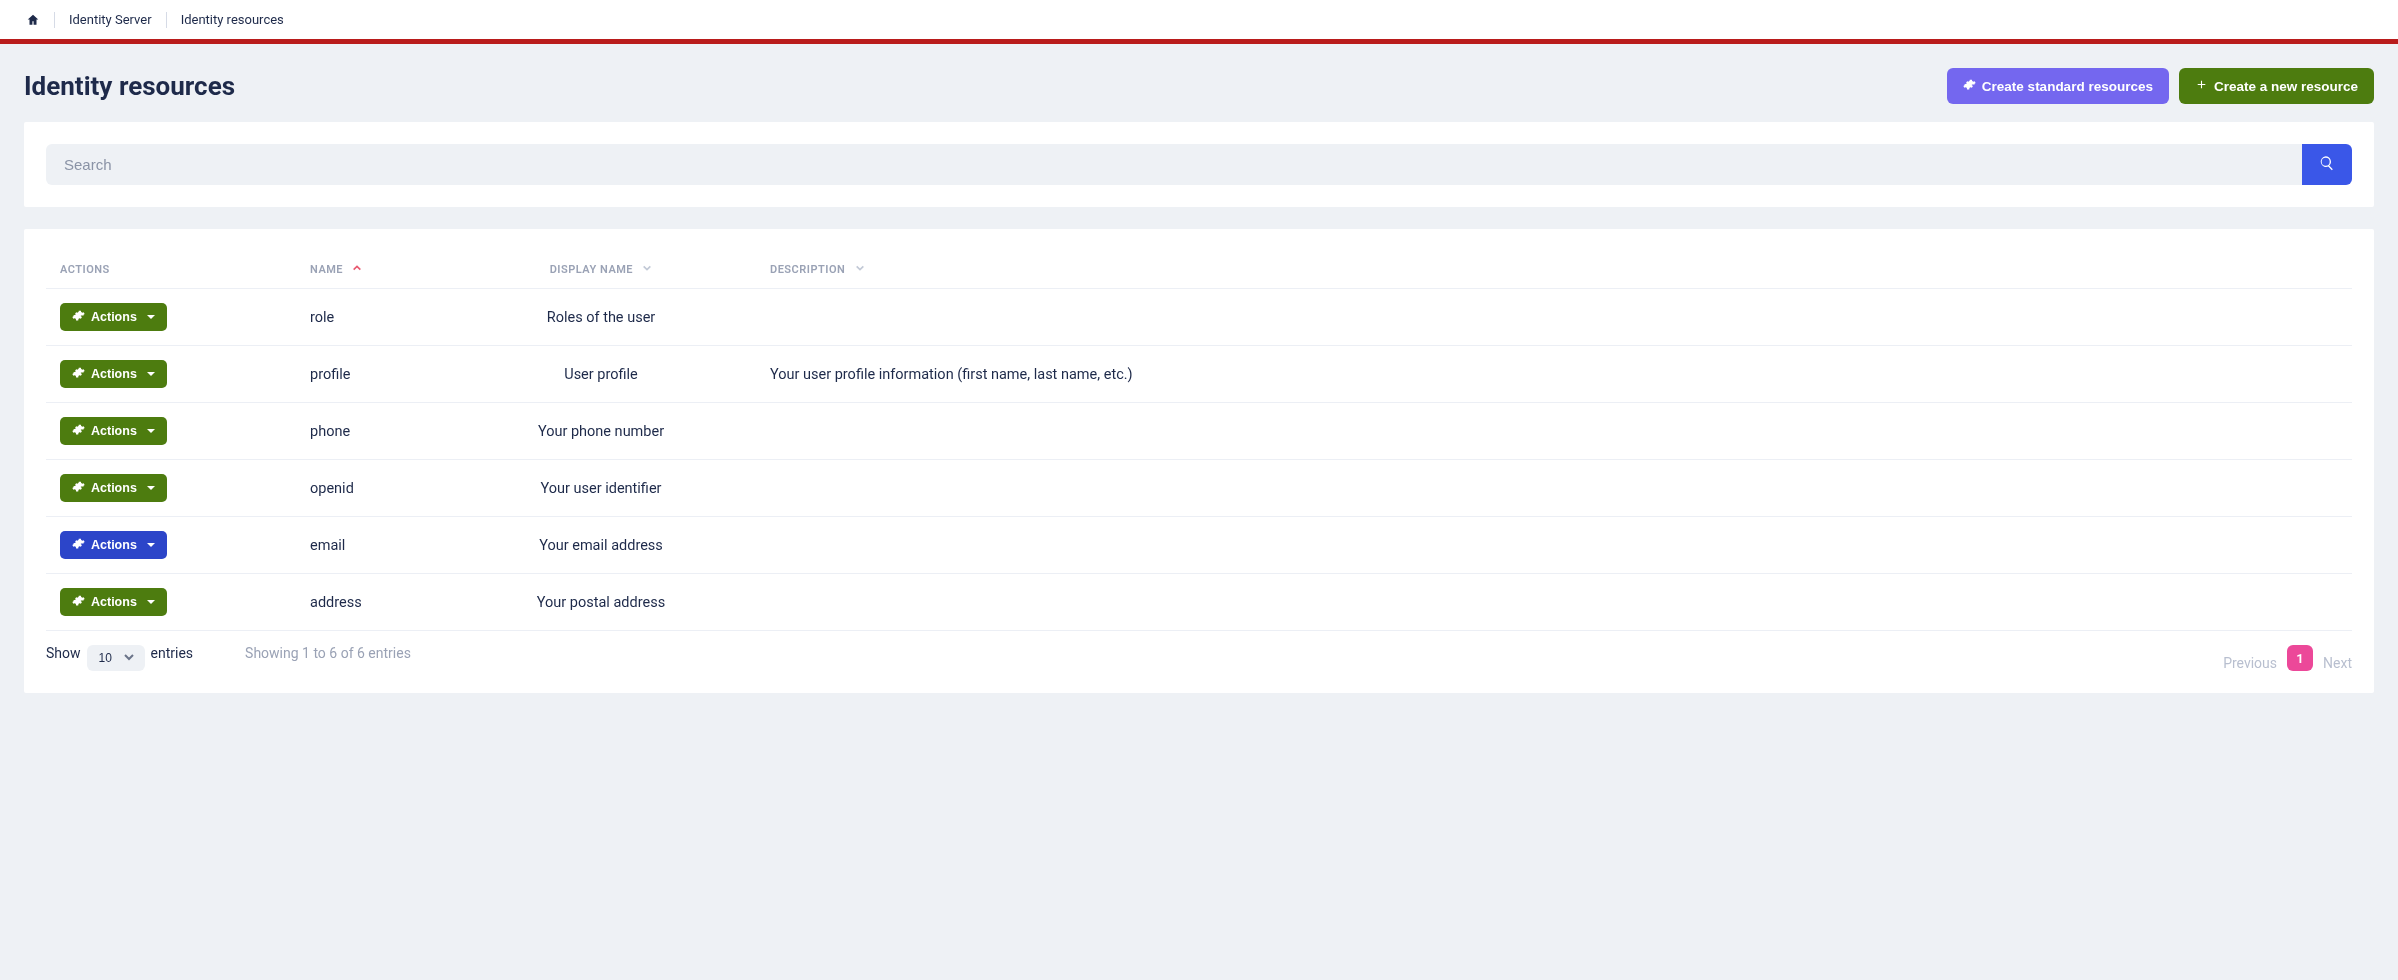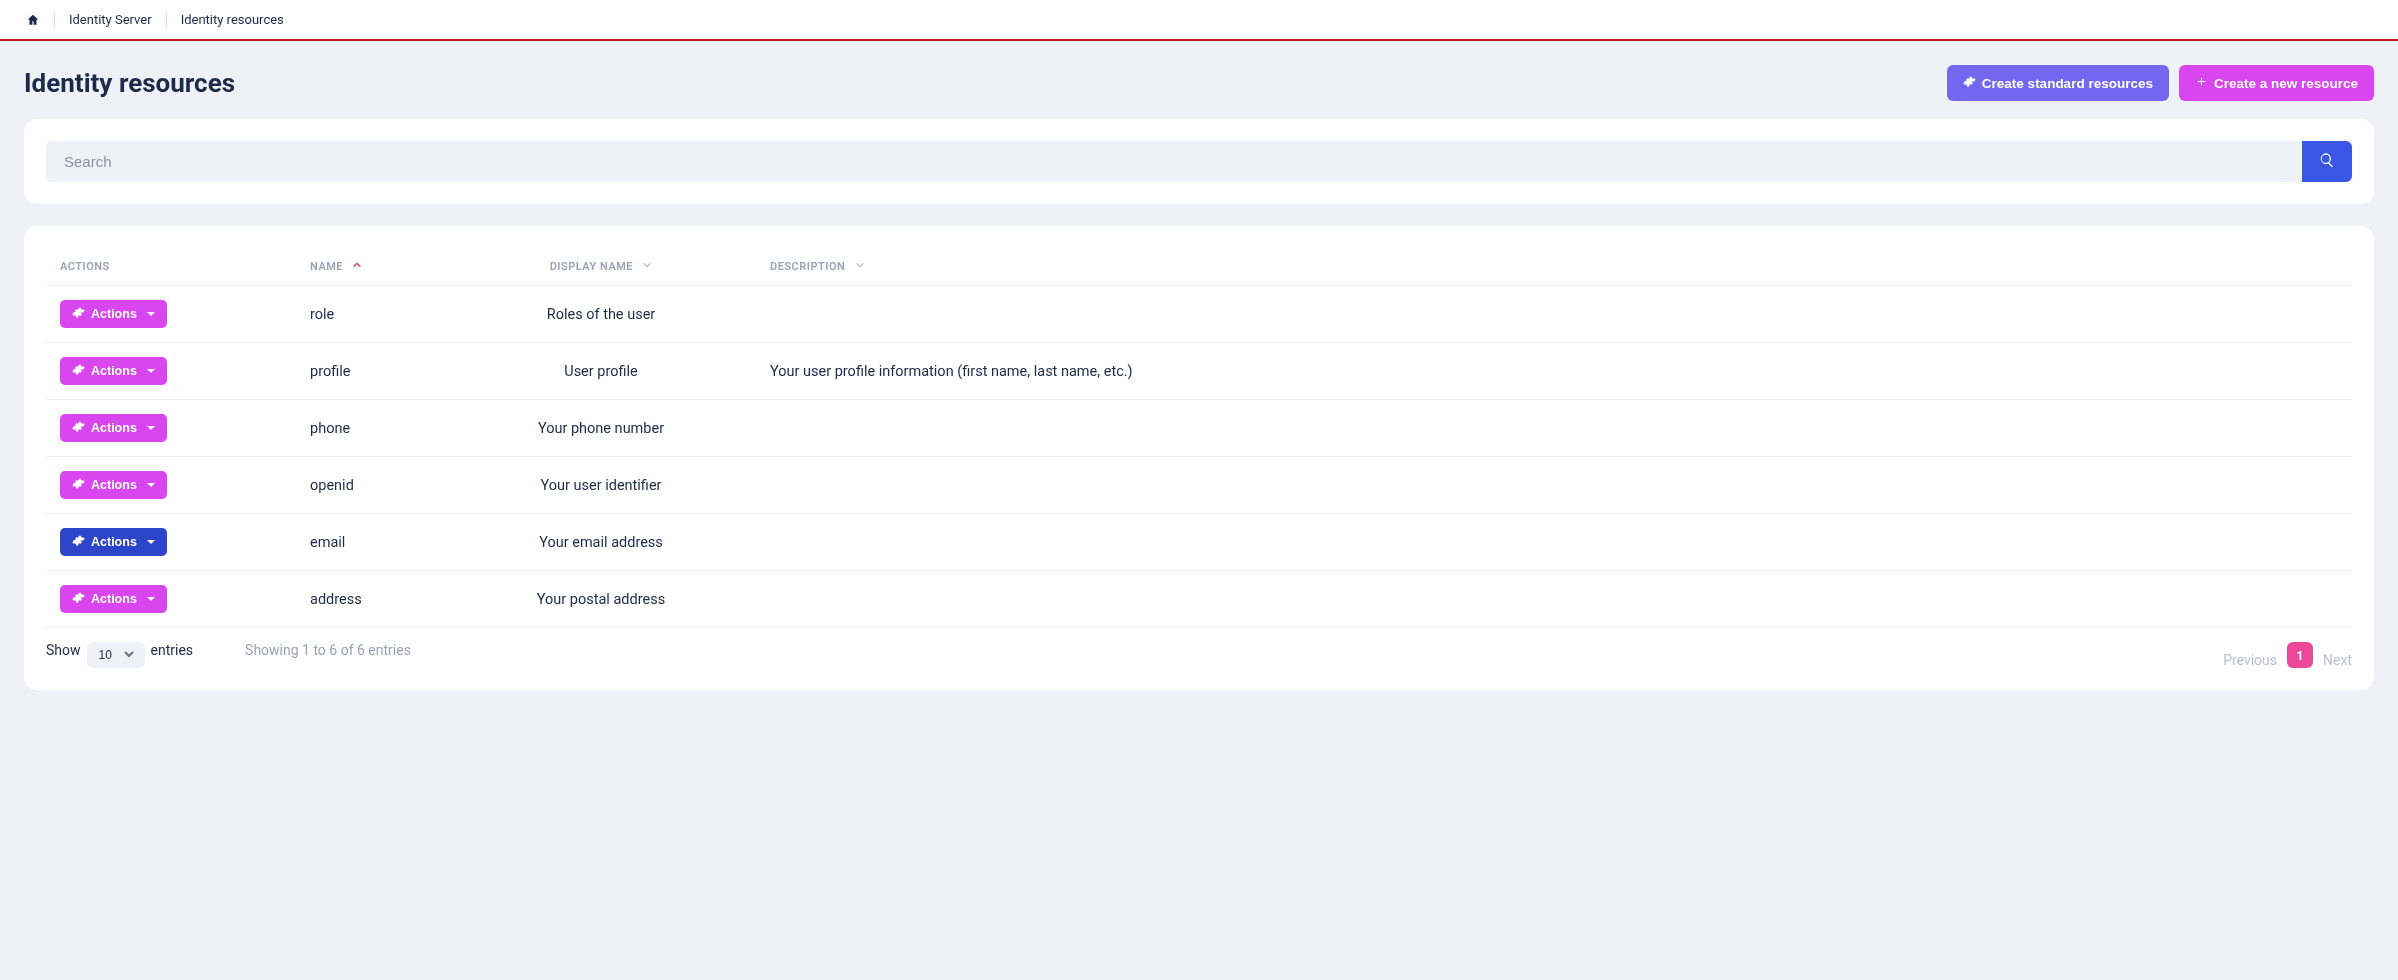--- a/index.html
+++ b/index.html
@@ -9,21 +9,21 @@
     color: #1e2a4a;
     font-size: 14px;
   }
   .breadcrumb-bar {
     background: #fff;
     padding: 8px 12px;
     display: flex;
     align-items: center;
     gap: 0;
     font-size: 13px;
-    border-bottom: 2px solid #b91c1c;
+    border-bottom: 5px solid #b91c1c;
   }
   .breadcrumb-bar a, .breadcrumb-bar span.crumb {
     color: #1e2a4a;
     text-decoration: none;
     padding: 4px 14px;
   }
   .breadcrumb-sep {
     width: 1px;
     height: 16px;
     background: #d6dbe6;
@@ -44,28 +44,28 @@
     border: none;
     border-radius: 6px;
     padding: 10px 16px;
     font-size: 13.5px;
     font-weight: 700;
     color: #fff;
     cursor: pointer;
     justify-content: space-between;
   }
   .btn-purple { background: #7467ef; }
-  .btn-blue { background: #d946ef; }
+  .btn-blue { background: #4d7c0f; }
   .btn-blue-dark { background: #2c45c9; }
   .btn-small { padding: 6px 12px; font-size: 12.5px; border-radius: 5px; }
   .btn svg { width: 13px; height: 13px; fill: #fff; }
   .header-buttons { display: flex; gap: 10px; }
   .card {
     background: #fff;
-    border-radius: 13px;
+    border-radius: 2px;
     padding: 22px;
     margin-bottom: 22px;
   }
   .search-row { display: flex; }
   .search-input {
     flex: 1;
     border: none;
     background: #eef1f5;
     border-radius: 6px 0 0 6px;
     padding: 12px 18px;

